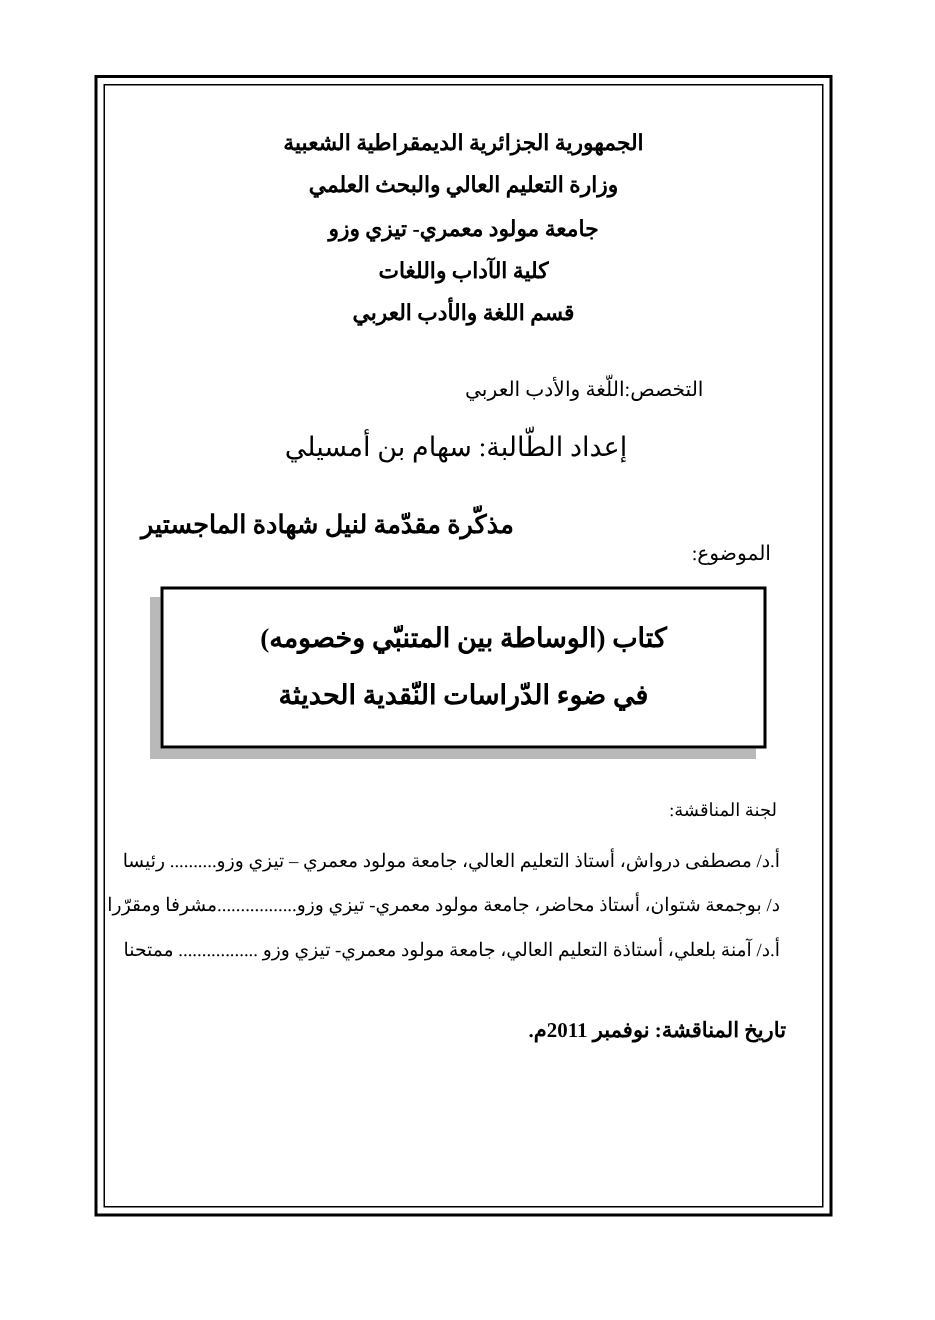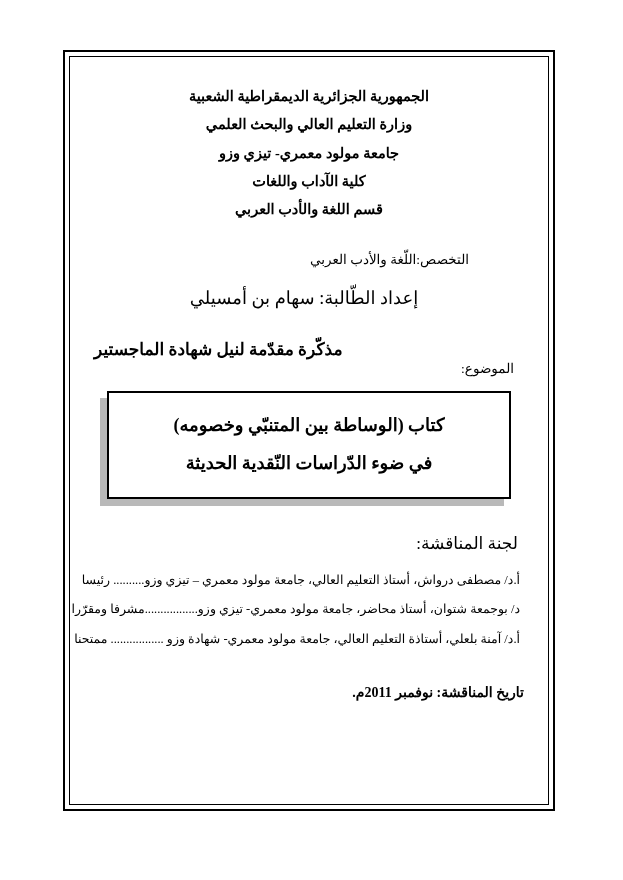--- a/index.html
+++ b/index.html
@@ -134,21 +134,21 @@
     white-space: nowrap;
   }
 
   
   .jury {
     margin-top: 34px;
     text-align: right;
     padding-right: 4px;
   }
   .jury-title {
-    font-size: 17px;
+    font-size: 12px;
     margin-bottom: 12px;
     padding-right: 2px;
   }
   .jury-item {
     font-size: 12.5px;
     line-height: 2.35;
     white-space: nowrap;
     text-align: center;
   }
 
@@ -194,19 +194,19 @@
       <div class="title-box">
         <div class="t-line">كتاب (الوساطة بين المتنبّي وخصومه)</div>
         <div class="t-line">في ضوء الدّراسات النّقدية الحديثة</div>
       </div>
     </div>
 
     <div class="jury">
       <div class="jury-title">لجنة المناقشة:</div>
       <div class="jury-item">أ.د/ مصطفى درواش، أستاذ التعليم العالي، جامعة مولود معمري – تيزي وزو.......... رئيسا</div>
       <div class="jury-item">د/ بوجمعة شتوان، أستاذ محاضر، جامعة مولود معمري- تيزي وزو.................مشرفا ومقرّرا</div>
-      <div class="jury-item">أ.د/ آمنة بلعلي، أستاذة التعليم العالي، جامعة مولود معمري- شهادة وزو ................. ممتحنا</div>
+      <div class="jury-item">أ.د/ آمنة بلعلي، أستاذة التعليم العالي، جامعة مولود معمري- تيزي وزو ................. ممتحنا</div>
     </div>
 
     <div class="date-line">تاريخ المناقشة: نوفمبر 2011م.</div>
 
   </div>
 </div>
 
 </body></html>

